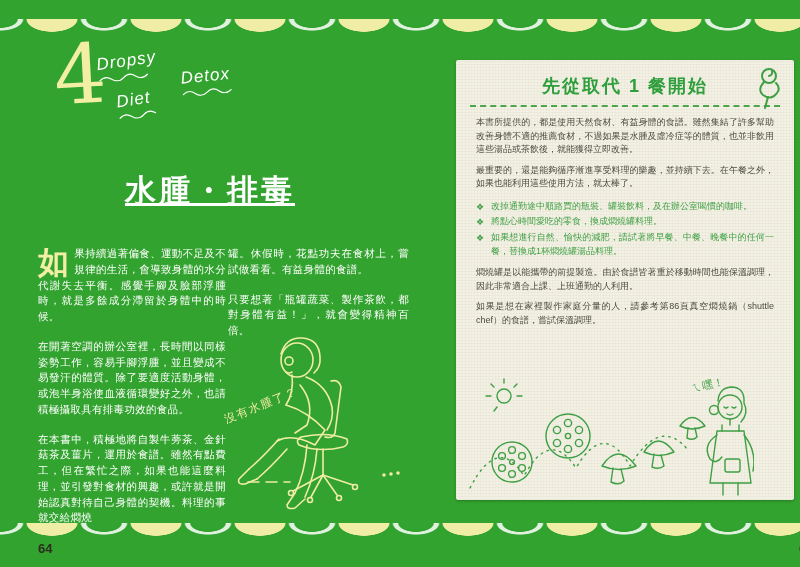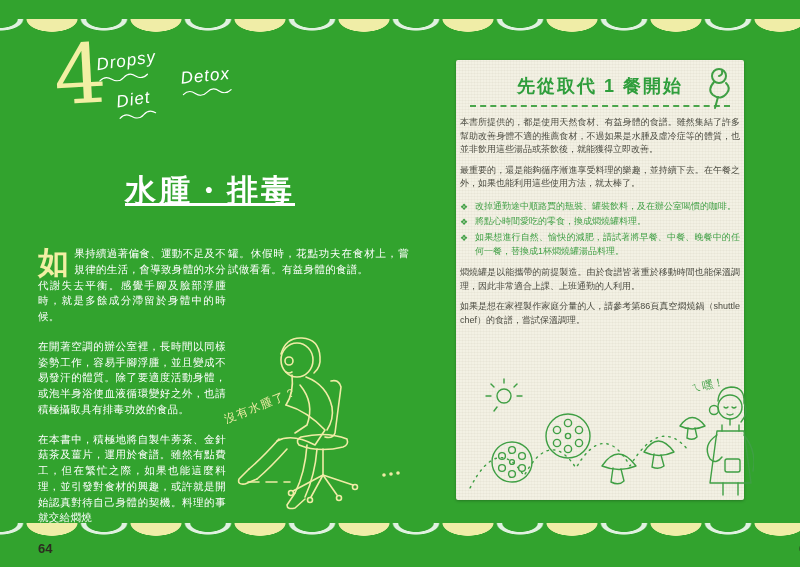--- a/index.html
+++ b/index.html
@@ -30,29 +30,29 @@
   .para{margin:0 0 14px;font-size:10.5px;line-height:1.5;color:#ffffff;text-align:justify;letter-spacing:.3px;}
   .dropcap{float:left;font-size:31px;line-height:.95;color:#f2efa4;font-weight:bold;margin:2px 5px 0 0;}
   .chair-illustration{position:absolute;left:234px;top:332px;}
   .handwritten-caption{position:absolute;left:222px;top:398px;transform:rotate(-22deg);
     color:#f0eca6;font-size:11.5px;letter-spacing:1.5px;white-space:nowrap;}
   .page-num{position:absolute;top:541px;font-size:13px;font-weight:bold;color:#2c2c20;}
   .page-num.left{left:38px;}
   .page-num.right{left:751px;padding-left:48px;}
 
   
-  .panel{position:absolute;left:456px;top:60px;width:288px;height:440px;background:#f3f1e4;border-radius:2px;
+  .panel{position:absolute;left:456px;top:60px;width:338px;height:440px;background:#f3f1e4;border-radius:2px;
     background-image:
       repeating-linear-gradient(0deg, rgba(120,110,80,.05) 0 1px, rgba(0,0,0,0) 1px 3px),
       repeating-linear-gradient(90deg, rgba(120,110,80,.04) 0 1px, rgba(0,0,0,0) 1px 3px);
     box-shadow:0 1px 3px rgba(0,0,0,.25);}
   .panel-title{margin:14px 34px 0;text-align:center;font-size:18px;font-weight:bold;color:#2f9e3c;letter-spacing:2px;}
   .pin{position:absolute;top:5px;right:7px;}
   .dashed-rule{margin:7px 14px 0;border-top:2px dashed #4aa54b;height:0;}
-  .panel-body{padding:2px 4px 0;}
+  .panel-body{padding:2px 20px 0;}
   .ptext{margin:7px 0 0;font-size:9px;line-height:1.5;color:#4c4c42;text-align:justify;}
   .bullets{margin:9px 0 2px;padding:0;list-style:none;}
   .bullets li{position:relative;margin:2px 0;padding-left:15px;font-size:9px;line-height:1.55;
     color:#3f9f44;text-align:justify;}
   .bullets .marker{position:absolute;left:0;top:1px;font-size:9px;font-style:normal;color:#3f9f44;}
   .bottom-illustration{position:absolute;left:8px;bottom:4px;}
   .speech-text{font-size:11px;fill:#3f9f44;font-family:"Liberation Sans","DejaVu Sans",sans-serif;}
 </style>
 </head>
 <body>
@@ -86,20 +86,21 @@
   <h1 class="chapter-title">水腫・排毒</h1>
 
   <div class="col col1">
     <p class="para"><span class="dropcap">如</span><span>果持續過著偏食、運動不足及不規律的生活，會導致身體的水分代謝失去平衡。感覺手腳及臉部浮腫時，就是多餘成分滯留於身體中的時候。</span></p>
     <p class="para">在開著空調的辦公室裡，長時間以同樣姿勢工作，容易手腳浮腫，並且變成不易發汗的體質。除了要適度活動身體，或泡半身浴使血液循環變好之外，也請積極攝取具有排毒功效的食品。</p>
     <p class="para">在本書中，積極地將自製牛蒡茶、金針菇茶及薑片，運用於食譜。雖然有點費工，但在繁忙之際，如果也能這麼料理，並引發對食材的興趣，或許就是開始認真對待自己身體的契機。料理的事就交給燜燒</p>
   </div>
 
   <div class="col col2">
     <p class="para">罐。休假時，花點功夫在食材上，嘗試做看看。有益身體的食譜。</p>
+    <p class="para">只要想著「瓶罐蔬菜、製作茶飲，都對身體有益！」，就會變得精神百倍。</p>
   </div>
 
   <svg class="chair-illustration" width="190" height="195" viewBox="0 0 190 195" fill="none" stroke="#f0eca6" stroke-width="1.6" stroke-linecap="round" stroke-linejoin="round">
     <path d="M47,22 Q52,5 68,6 Q85,7 86,25 Q87,35 80,41"></path>
     <ellipse cx="63" cy="28" rx="16" ry="17"></ellipse>
     <circle cx="55" cy="29" r="4"></circle>
     <path d="M52,40 q3,2 6,0"></path>
     <path d="M72,45 Q93,53 98,75 Q100,87 93,98"></path>
     <path d="M58,43 Q60,61 52,73"></path>
     <path d="M66,53 Q81,71 73,93 L61,101"></path>

